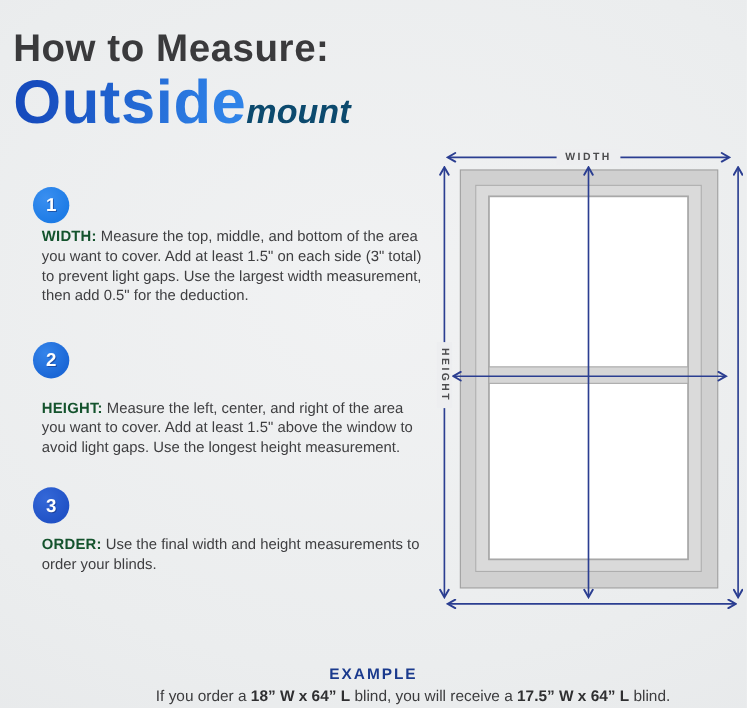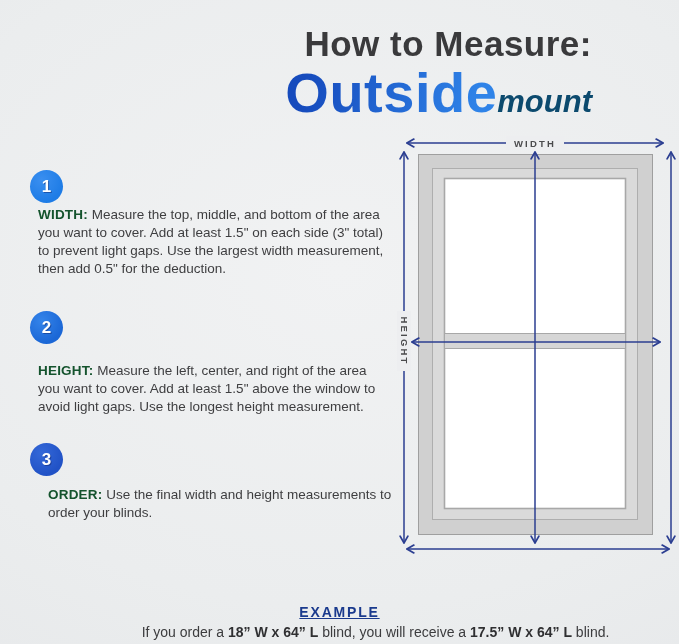--- a/index.html
+++ b/index.html
@@ -1,21 +1,21 @@
 <!DOCTYPE html>
 <html><head>
 <meta charset="utf-8">
 <style>
   html,body{margin:0;padding:0;}
   body{
     width:679px;height:644px;position:relative;overflow:hidden;
     font-family:"Liberation Sans",sans-serif;
     background:radial-gradient(120% 95% at 50% 42%, #f1f2f3 0%, #ebedee 55%, #e4e6e8 100%);
   }
-  .header{position:absolute;top:26px;left:0;width:592px;text-align:right;line-height:1;}
+  .header{position:absolute;top:26px;left:12px;width:592px;text-align:left;line-height:1;}
   .title1{font-size:35px;font-weight:700;color:#3a3a3c;letter-spacing:0.5px;}
   .title2{margin-top:4px;}
   .outside{
     font-size:56px;font-weight:700;letter-spacing:0.5px;
     background:linear-gradient(100deg,#164bbd 10%,#2f83e8 90%);
     -webkit-background-clip:text;background-clip:text;color:transparent;
   }
   .mount{font-size:31px;font-weight:700;color:#0c4a6e;margin-left:0;font-style:italic;}
 
   .badge{
@@ -25,29 +25,29 @@
     text-shadow:1px 1px 0 rgba(16,40,110,0.5);
   }
   .b1{top:170px;background:radial-gradient(circle at 35% 30%, #3a8ff0 0%, #1e7ce6 70%);}
   .b2{top:311px;background:radial-gradient(circle at 35% 30%, #3484ea 0%, #1b67d6 70%);}
   .b3{top:443px;background:radial-gradient(circle at 35% 30%, #3468d8 0%, #2152c6 70%);}
 
   .step{position:absolute;left:38px;width:347px;margin:0;font-size:13.5px;line-height:18px;color:#3e3e40;}
   .step strong{font-weight:700;color:#14532d;letter-spacing:0.2px;}
   .t1{top:206px;}
   .t2{top:362px;}
-  .t3{top:486px;margin-left:10px;}
+  .t3{top:486px;}
 
   .diagram{position:absolute;left:387px;top:128px;width:300px;height:430px;}
   .diagram svg{display:block;font-family:"Liberation Sans",sans-serif;}
   .dlabel{font-size:9.5px;font-weight:700;letter-spacing:2.2px;fill:#4b4b4d;}
 
   .example-heading{
     position:absolute;top:604px;left:0;width:679px;text-align:center;
-    font-size:14px;font-weight:700;letter-spacing:1.8px;color:#1a3a8d;text-decoration:underline;
+    font-size:14px;font-weight:700;letter-spacing:1.8px;color:#1a3a8d;
   }
   .example-line{
     position:absolute;top:624px;left:0;width:679px;text-align:center;
     font-size:14px;color:#3c3c3e;padding-left:36px;
   }
   .example-line strong{font-weight:700;color:#2f2f31;}
 </style>
 </head>
 <body>
 

